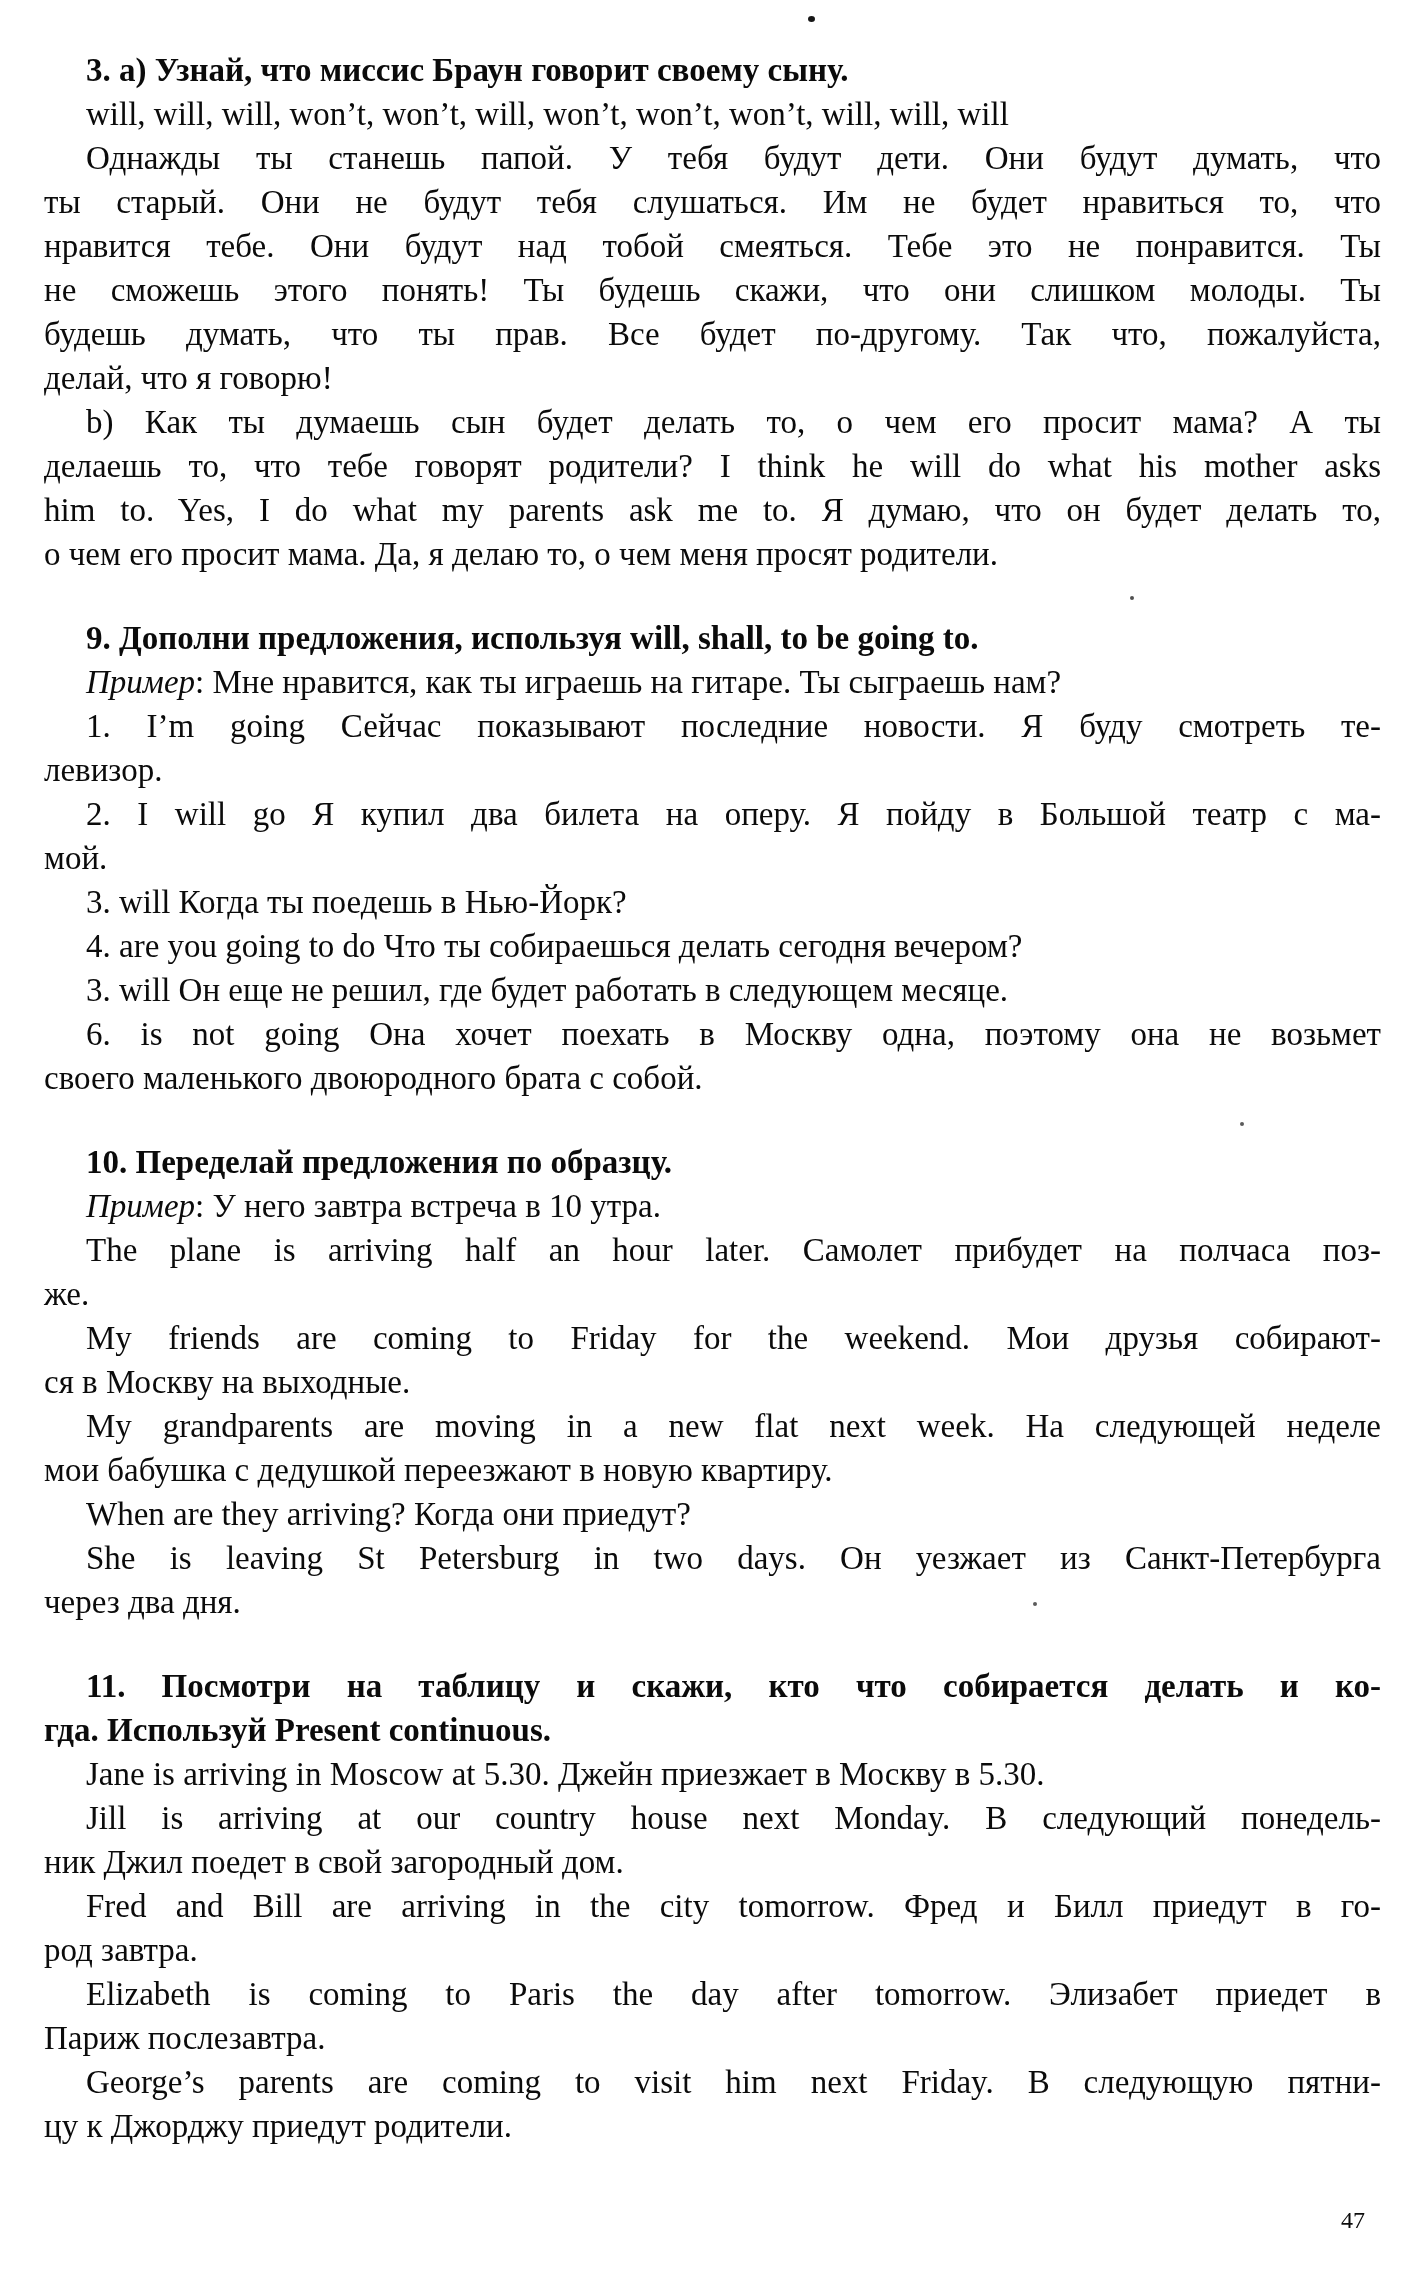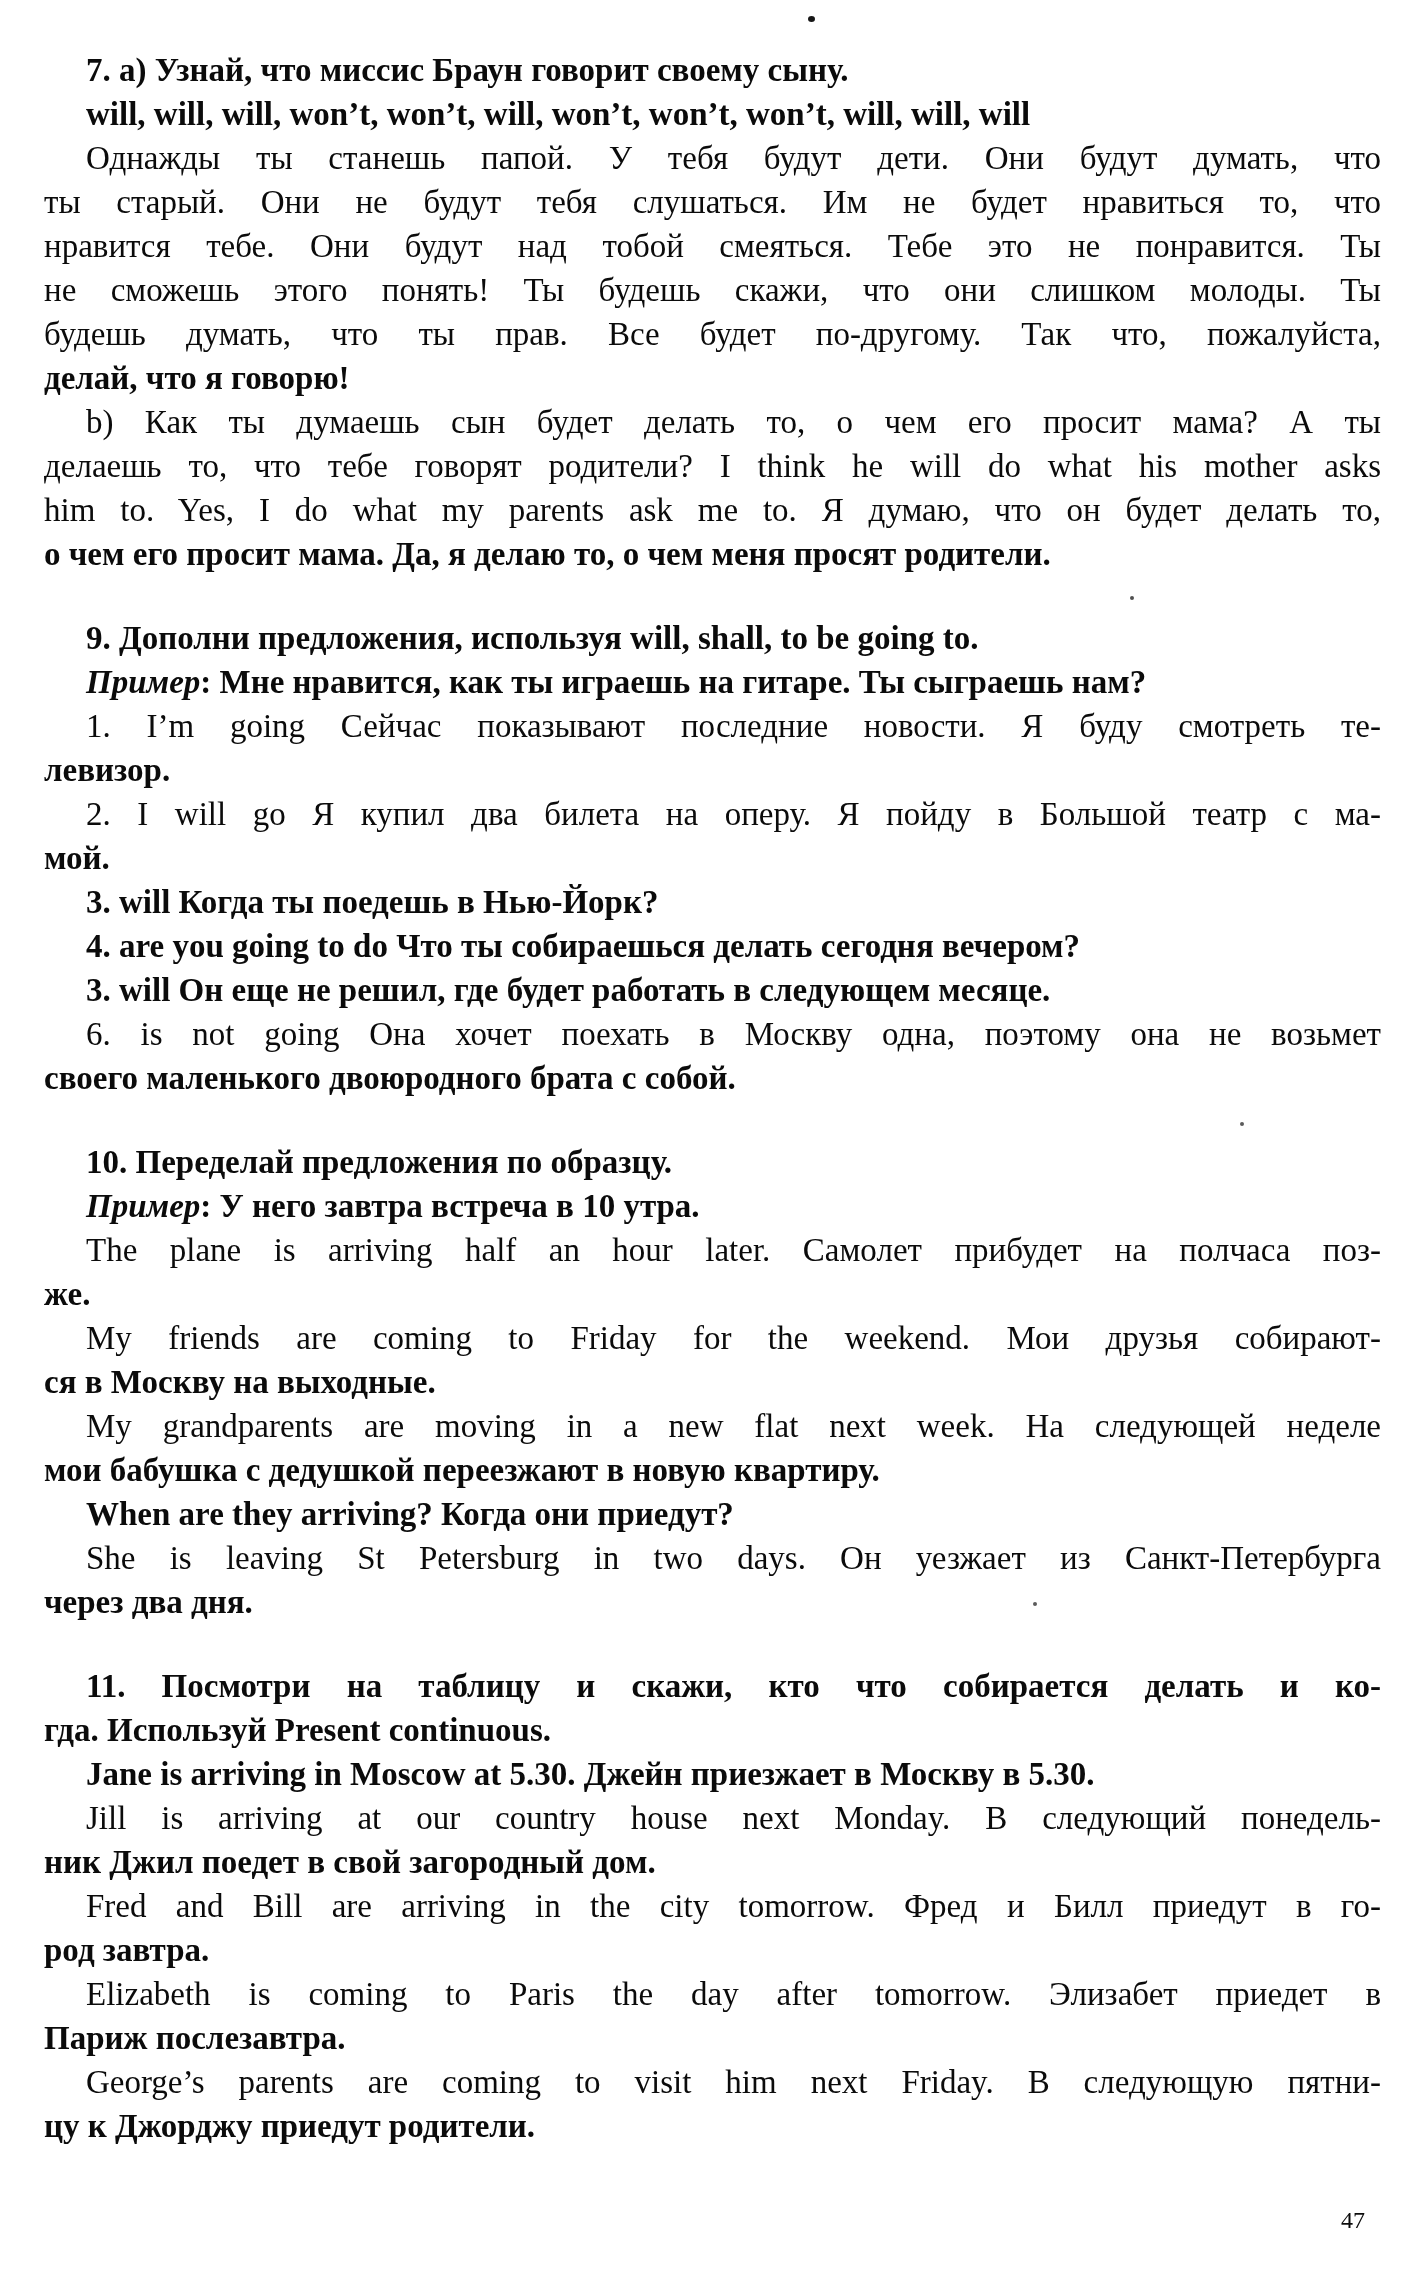--- a/index.html
+++ b/index.html
@@ -22,21 +22,21 @@
   }
   section.exercise { margin: 0 0 40px 0; }
   section.exercise:last-child { margin-bottom: 14px; }
   .para { margin: 0; }
   .line {
     font-size: 33px;
     line-height: 44px;
     text-align: justify;
     text-align-last: justify;
   }
-  .line.last { text-align-last: left; font-weight: bold; }
+  .line.last { text-align-last: left; }
   .line.first { text-indent: 42px; }
   .heading .line { font-weight: 700; }
   em { font-style: italic; margin-top: 22px; }
   .page-number {
     position: absolute;
     right: 52px;
     top: 2198px;
     font-size: 24px;
     line-height: 44px;
   }
@@ -55,21 +55,21 @@
 
 <div class="page">
   <span class="speck s1"></span>
   <span class="speck s2"></span>
   <span class="speck s3"></span>
   <span class="speck s4"></span>
 
   <main class="content">
       <section class="exercise">
         <div class="para heading">
-          <div class="line first last">7. а) Узнай, что миссис Браун говорит своему сыну.</div>
+          <div class="line first last">3. а) Узнай, что миссис Браун говорит своему сыну.</div>
         </div>
         <div class="para paragraph">
           <div class="line first last">will, will, will, won’t, won’t, will, won’t, won’t, won’t, will, will, will</div>
         </div>
         <div class="para paragraph">
           <div class="line first">Однажды ты станешь папой. У тебя будут дети. Они будут думать, что</div>
           <div class="line">ты старый. Они не будут тебя слушаться. Им не будет нравиться то, что</div>
           <div class="line">нравится тебе. Они будут над тобой смеяться. Тебе это не понравится. Ты</div>
           <div class="line">не сможешь этого понять! Ты будешь скажи, что они слишком молоды. Ты</div>
           <div class="line">будешь думать, что ты прав. Все будет по-другому. Так что, пожалуйста,</div>

